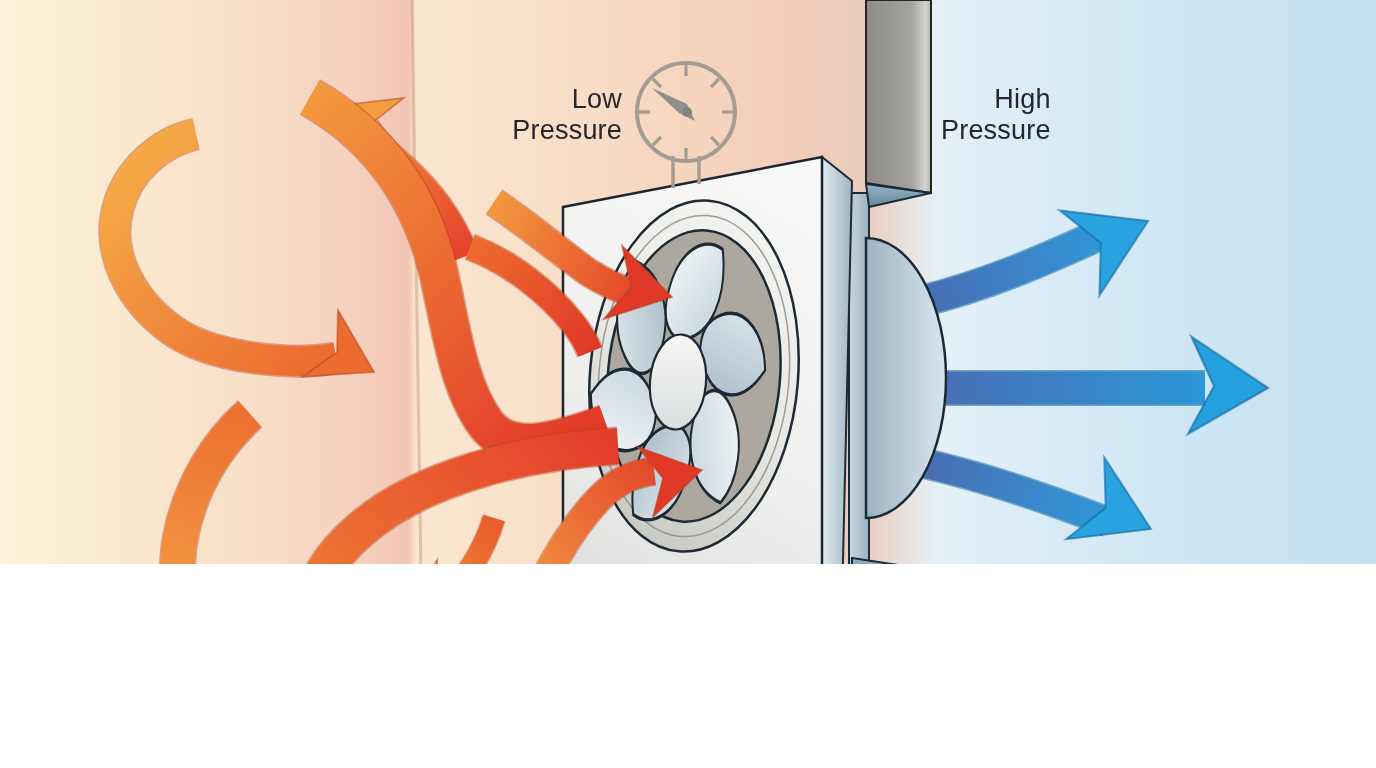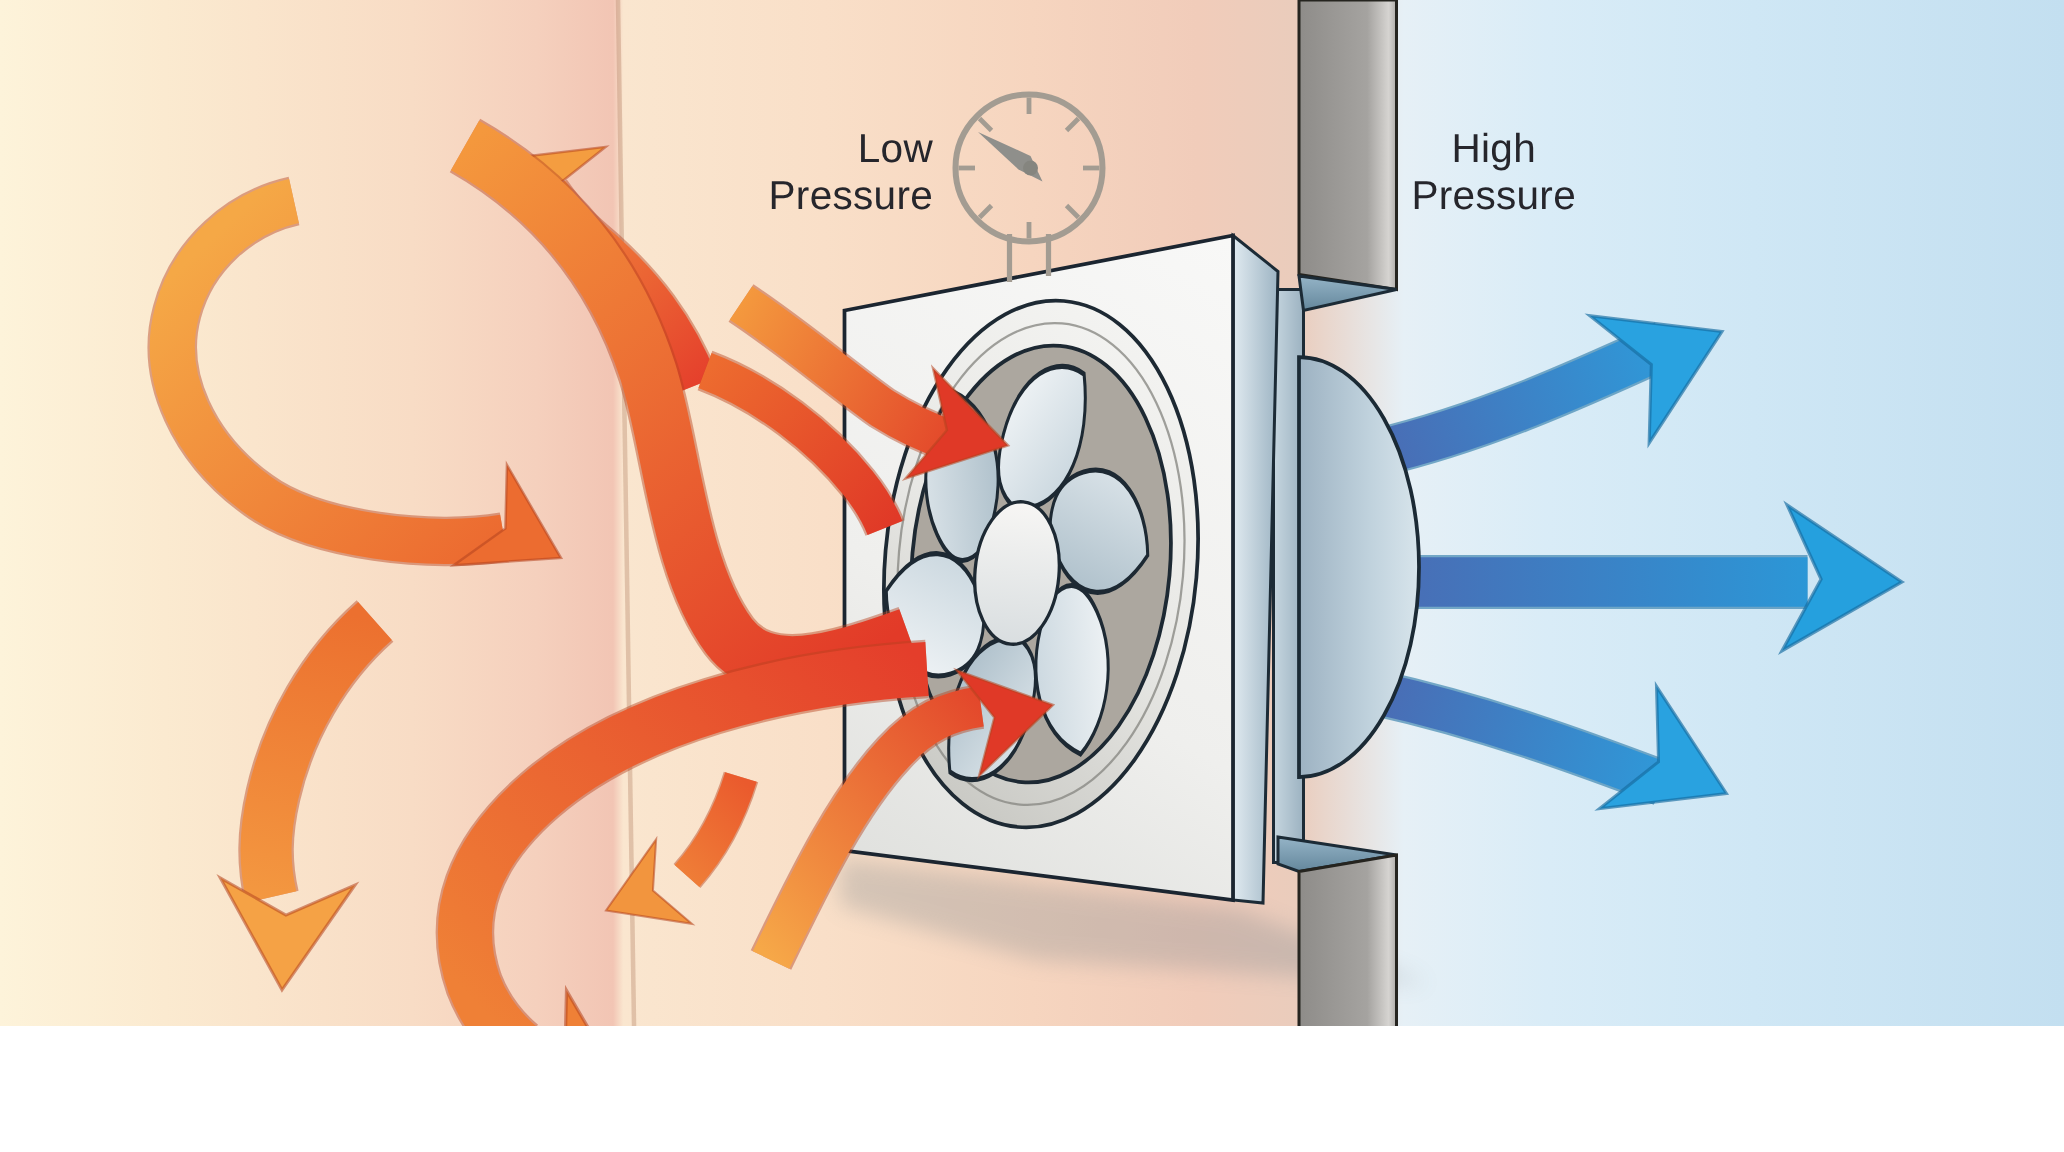--- a/index.html
+++ b/index.html
@@ -1,22 +1,22 @@
 <!DOCTYPE html>
 <html><head>
 <meta charset="utf-8">
 <style>
   html,body{margin:0;padding:0;background:#fff;}
-  #stage{position:relative;width:1376px;height:684px;overflow:hidden;
+  #stage{position:relative;width:1376px;height:564px;overflow:hidden;
          font-family:"Liberation Sans", sans-serif;}
   #stage svg{position:absolute;left:0;top:0;}
   .pressure-label{position:absolute;font-size:27px;line-height:31px;color:#26262c;
                   font-weight:400;letter-spacing:.2px;white-space:nowrap;}
   #low-label{top:84px;right:754px;text-align:right;}
-  #high-label{top:84px;left:941px;text-align:center;}
+  #high-label{top:84px;left:941px;text-align:right;}
   .wb{fill:none;stroke-linecap:butt;}
   .wu{fill:none;stroke-linecap:butt;stroke:#b5431f;opacity:.45;}
   .bu{fill:none;stroke-linecap:butt;stroke:#156c9f;opacity:.55;}
   .whead{stroke:#b5431f;stroke-width:1.6;stroke-opacity:.55;}
   .bhead{stroke:#156c9f;stroke-width:1.6;stroke-opacity:.65;}
 </style>
 </head>
 <body>
 
 <div id="stage">

